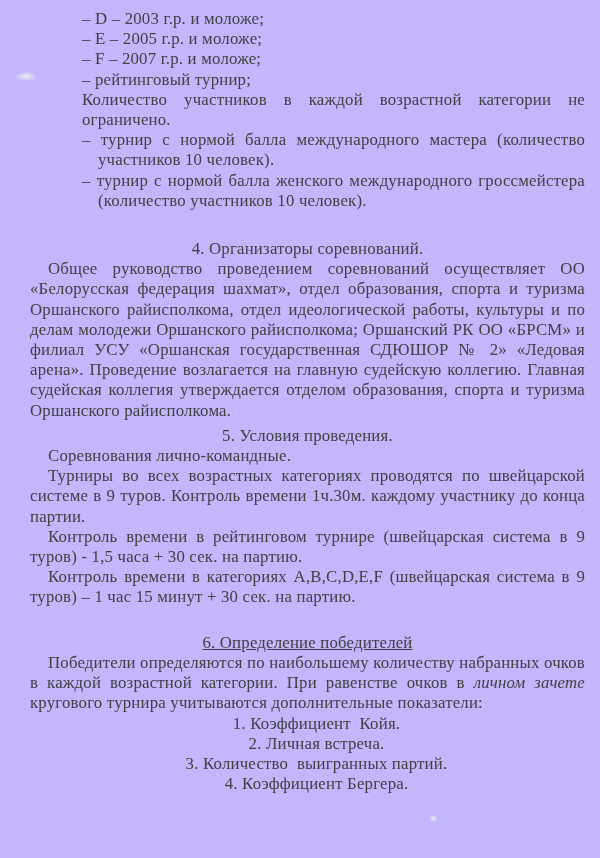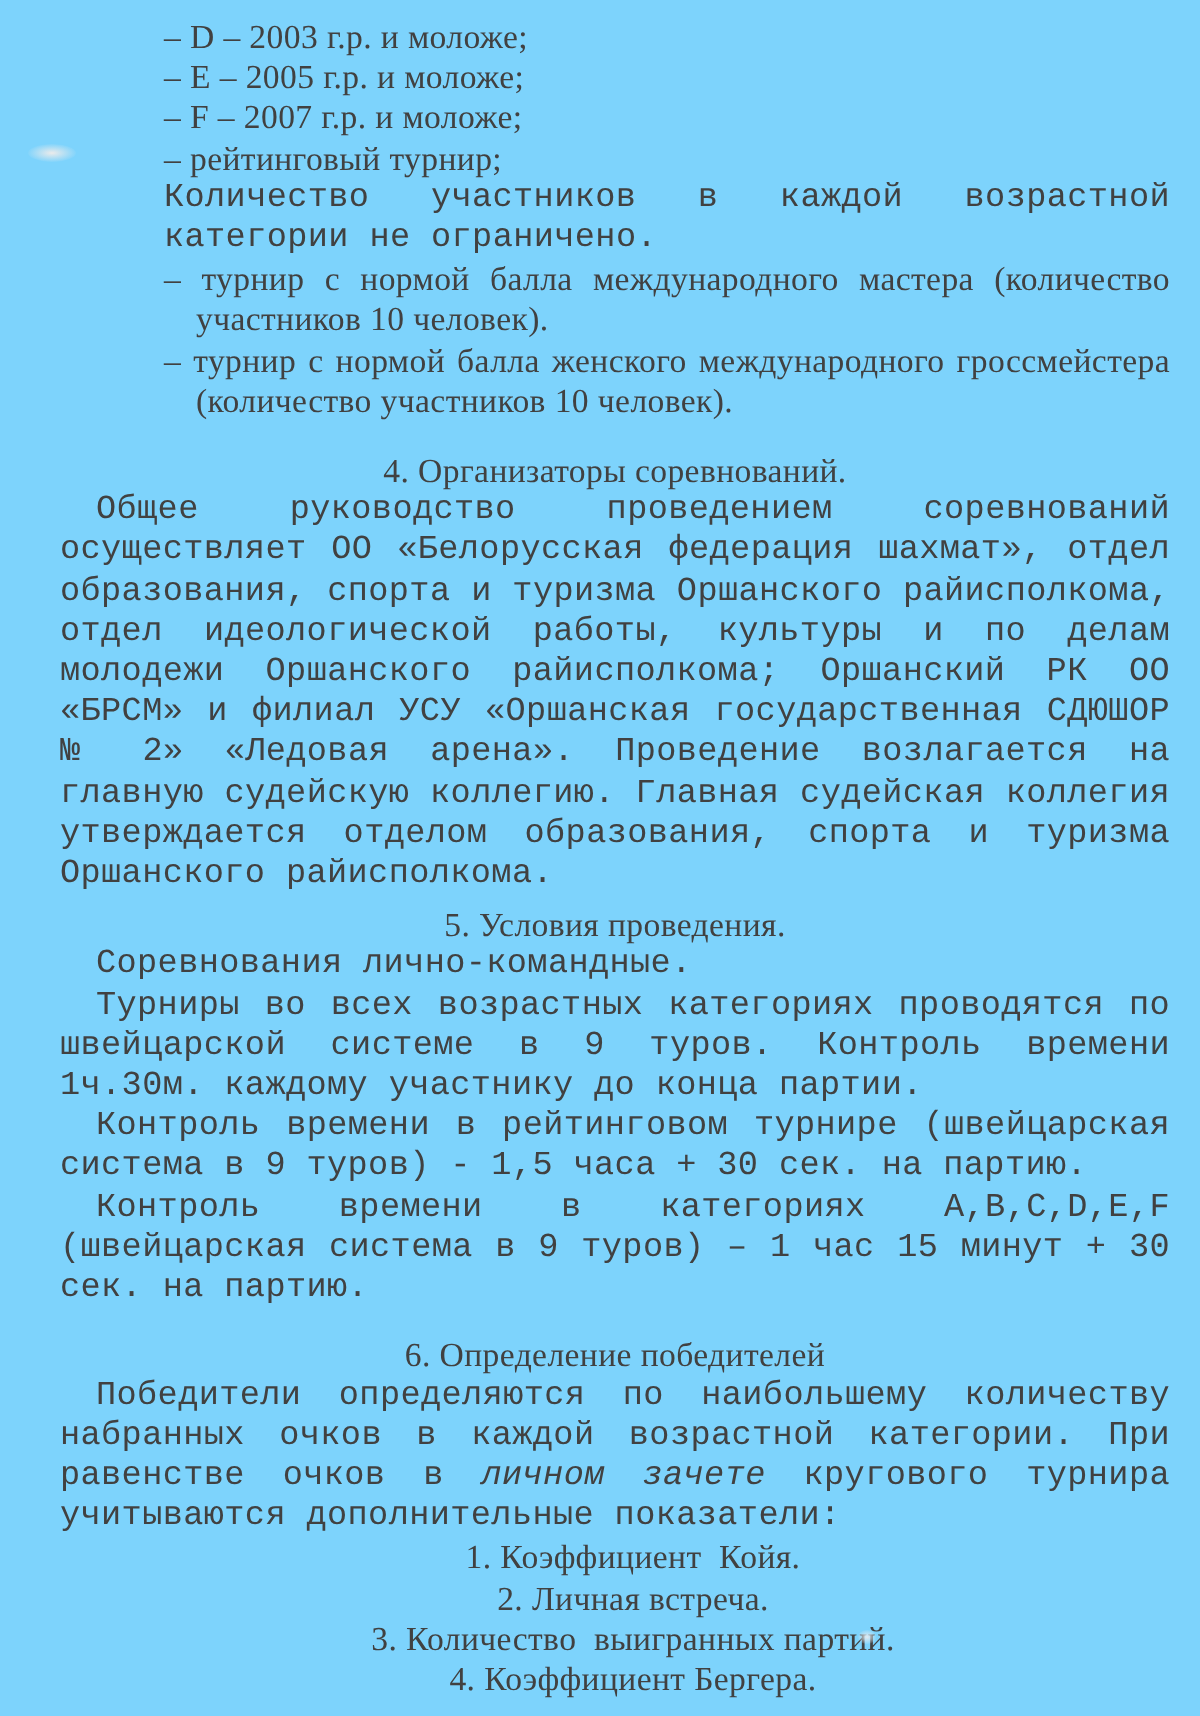--- a/index.html
+++ b/index.html
@@ -6,56 +6,55 @@
     margin: 0;
     padding: 0;
     background: #ffffff;
   }
   .page {
     position: relative;
     width: 600px;
     height: 858px;
     box-sizing: border-box;
     padding: 9px 15px 0 30px;
-    background: #7dd3fc;
+    background: #c4b5fd;
     overflow: hidden;
     font-family: "Liberation Serif", serif;
     font-size: 16.8px;
     line-height: 20.2px;
     color: #414141;
     letter-spacing: 0.2px;
     text-align: justify;
   }
   .top-block {
     margin-left: 52px; 
   }
   .line {
     text-align: left;
   }
   .para {
     margin: 0;
     text-indent: 18px;
-    font-family: Liberation Mono, monospace;
   }
   .noindent {
     text-indent: 0;
   }
   .hang {
     padding-left: 16px;
     text-indent: -16px;
     margin: 0;
   }
   .heading {
     text-align: center;
     text-indent: 0;
     margin: 0;
   }
-  .gap-lg { margin-top: 15px; }
+  .gap-lg { margin-top: 28px; }
   .gap-sm { margin-top: 5px; }
-  .gap-md { margin-top: 13px; }
+  .gap-md { margin-top: 25px; text-decoration: underline; }
   .numbered {
     margin: 0;
     text-indent: 18px;
     text-align: center;
     white-space: pre-wrap;
   }
   .italic { font-style: italic; }
   .artifact {
     position: absolute;
     border-radius: 50%;

